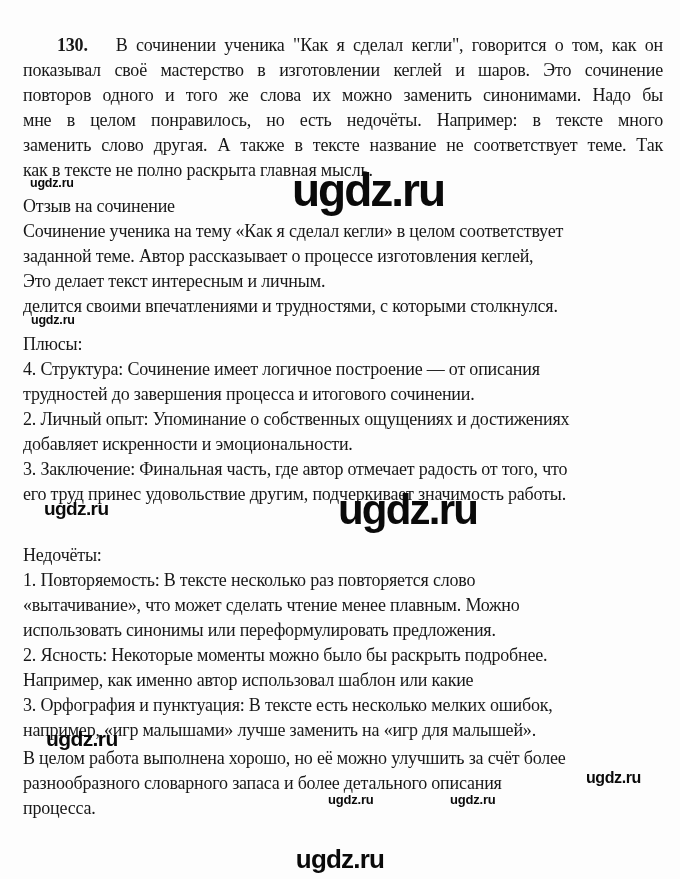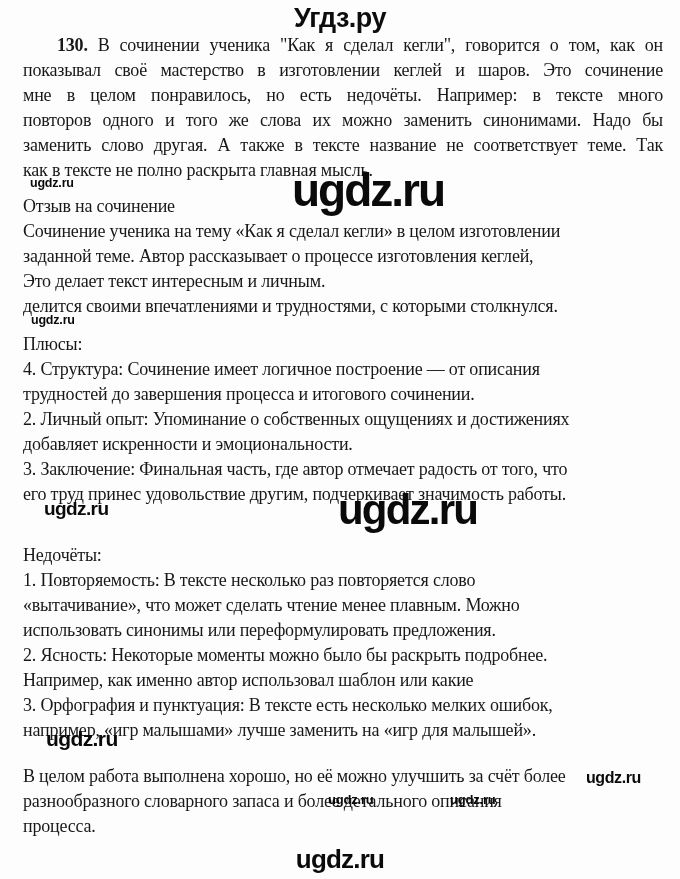--- a/index.html
+++ b/index.html
@@ -24,25 +24,25 @@
   
   #doc {
     position:absolute; left:23px; top:33px; width:640px;
     font-size:18px; line-height:25px; letter-spacing:-0.2px;
     color:#181818;
   }
   .block { margin:0; }
   .block-review-title { margin-top:11px; }
   .block-pros-heading { margin-top:13px; }
   .block-cons-heading { margin-top:36px; }
-  .block-conclusion   { margin-top:21px; }
+  .block-conclusion   { margin-top:3px; }
   .tl { white-space:nowrap; }
   .jl { white-space:normal; text-align:justify; text-align-last:justify; }
   .first-line { padding-left:34px; }
-  .num { font-weight:bold; margin-right:10px; }
+  .num { font-weight:bold; margin-right:28px; }
   
   .wm {
     position:absolute;
     font-family:"Liberation Sans", sans-serif;
     font-weight:bold; line-height:1;
     color:#0a0a0a; letter-spacing:-0.5px;
     white-space:nowrap;
   }
   .wm-small-1 { left:30px;  top:177px; font-size:12.5px; letter-spacing:-0.2px; }
   .wm-big-1   { left:292px; top:167px; font-size:46px;  letter-spacing:-2px; }
@@ -61,36 +61,35 @@
     font-weight:bold; font-size:26px; line-height:28px;
     letter-spacing:-0.8px;
     color:#0a0a0a;
   }
 </style>
 </head>
 <body>
 
 <div id="page">
 
-  <div id="site-title">Угдз.ру</div>
 
   <div id="doc">
       <div class="block block-exercise-130">
         <div class="tl jl first-line"><span class="num">130.</span>В сочинении ученика "Как я сделал кегли", говорится о том, как он</div>
         <div class="tl jl">показывал своё мастерство в изготовлении кеглей и шаров. Это сочинение</div>
+        <div class="tl jl">повторов одного и того же слова их можно заменить синонимами. Надо бы</div>
         <div class="tl jl">мне в целом понравилось, но есть недочёты. Например: в тексте много</div>
-        <div class="tl jl">повторов одного и того же слова их можно заменить синонимами. Надо бы</div>
         <div class="tl jl">заменить слово другая. А также в тексте название не соответствует теме. Так</div>
         <div class="tl">как в тексте не полно раскрыта главная мысль.</div>
       </div>
       <div class="block block-review-title">
         <div class="tl">Отзыв на сочинение</div>
       </div>
       <div class="block block-review-intro">
-        <div class="tl">Сочинение ученика на тему «Как я сделал кегли» в целом изготовлении</div>
+        <div class="tl">Сочинение ученика на тему «Как я сделал кегли» в целом соответствует</div>
         <div class="tl">заданной теме. Автор рассказывает о процессе изготовления кеглей,</div>
         <div class="tl">Это делает текст интересным и личным.</div>
         <div class="tl">делится своими впечатлениями и трудностями, с которыми столкнулся.</div>
       </div>
       <div class="block block-pros-heading">
         <div class="tl">Плюсы:</div>
       </div>
       <div class="block block-pros-item-1">
         <div class="tl">4. Структура: Сочинение имеет логичное построение — от описания</div>
         <div class="tl">трудностей до завершения процесса и итогового сочинении.</div>

